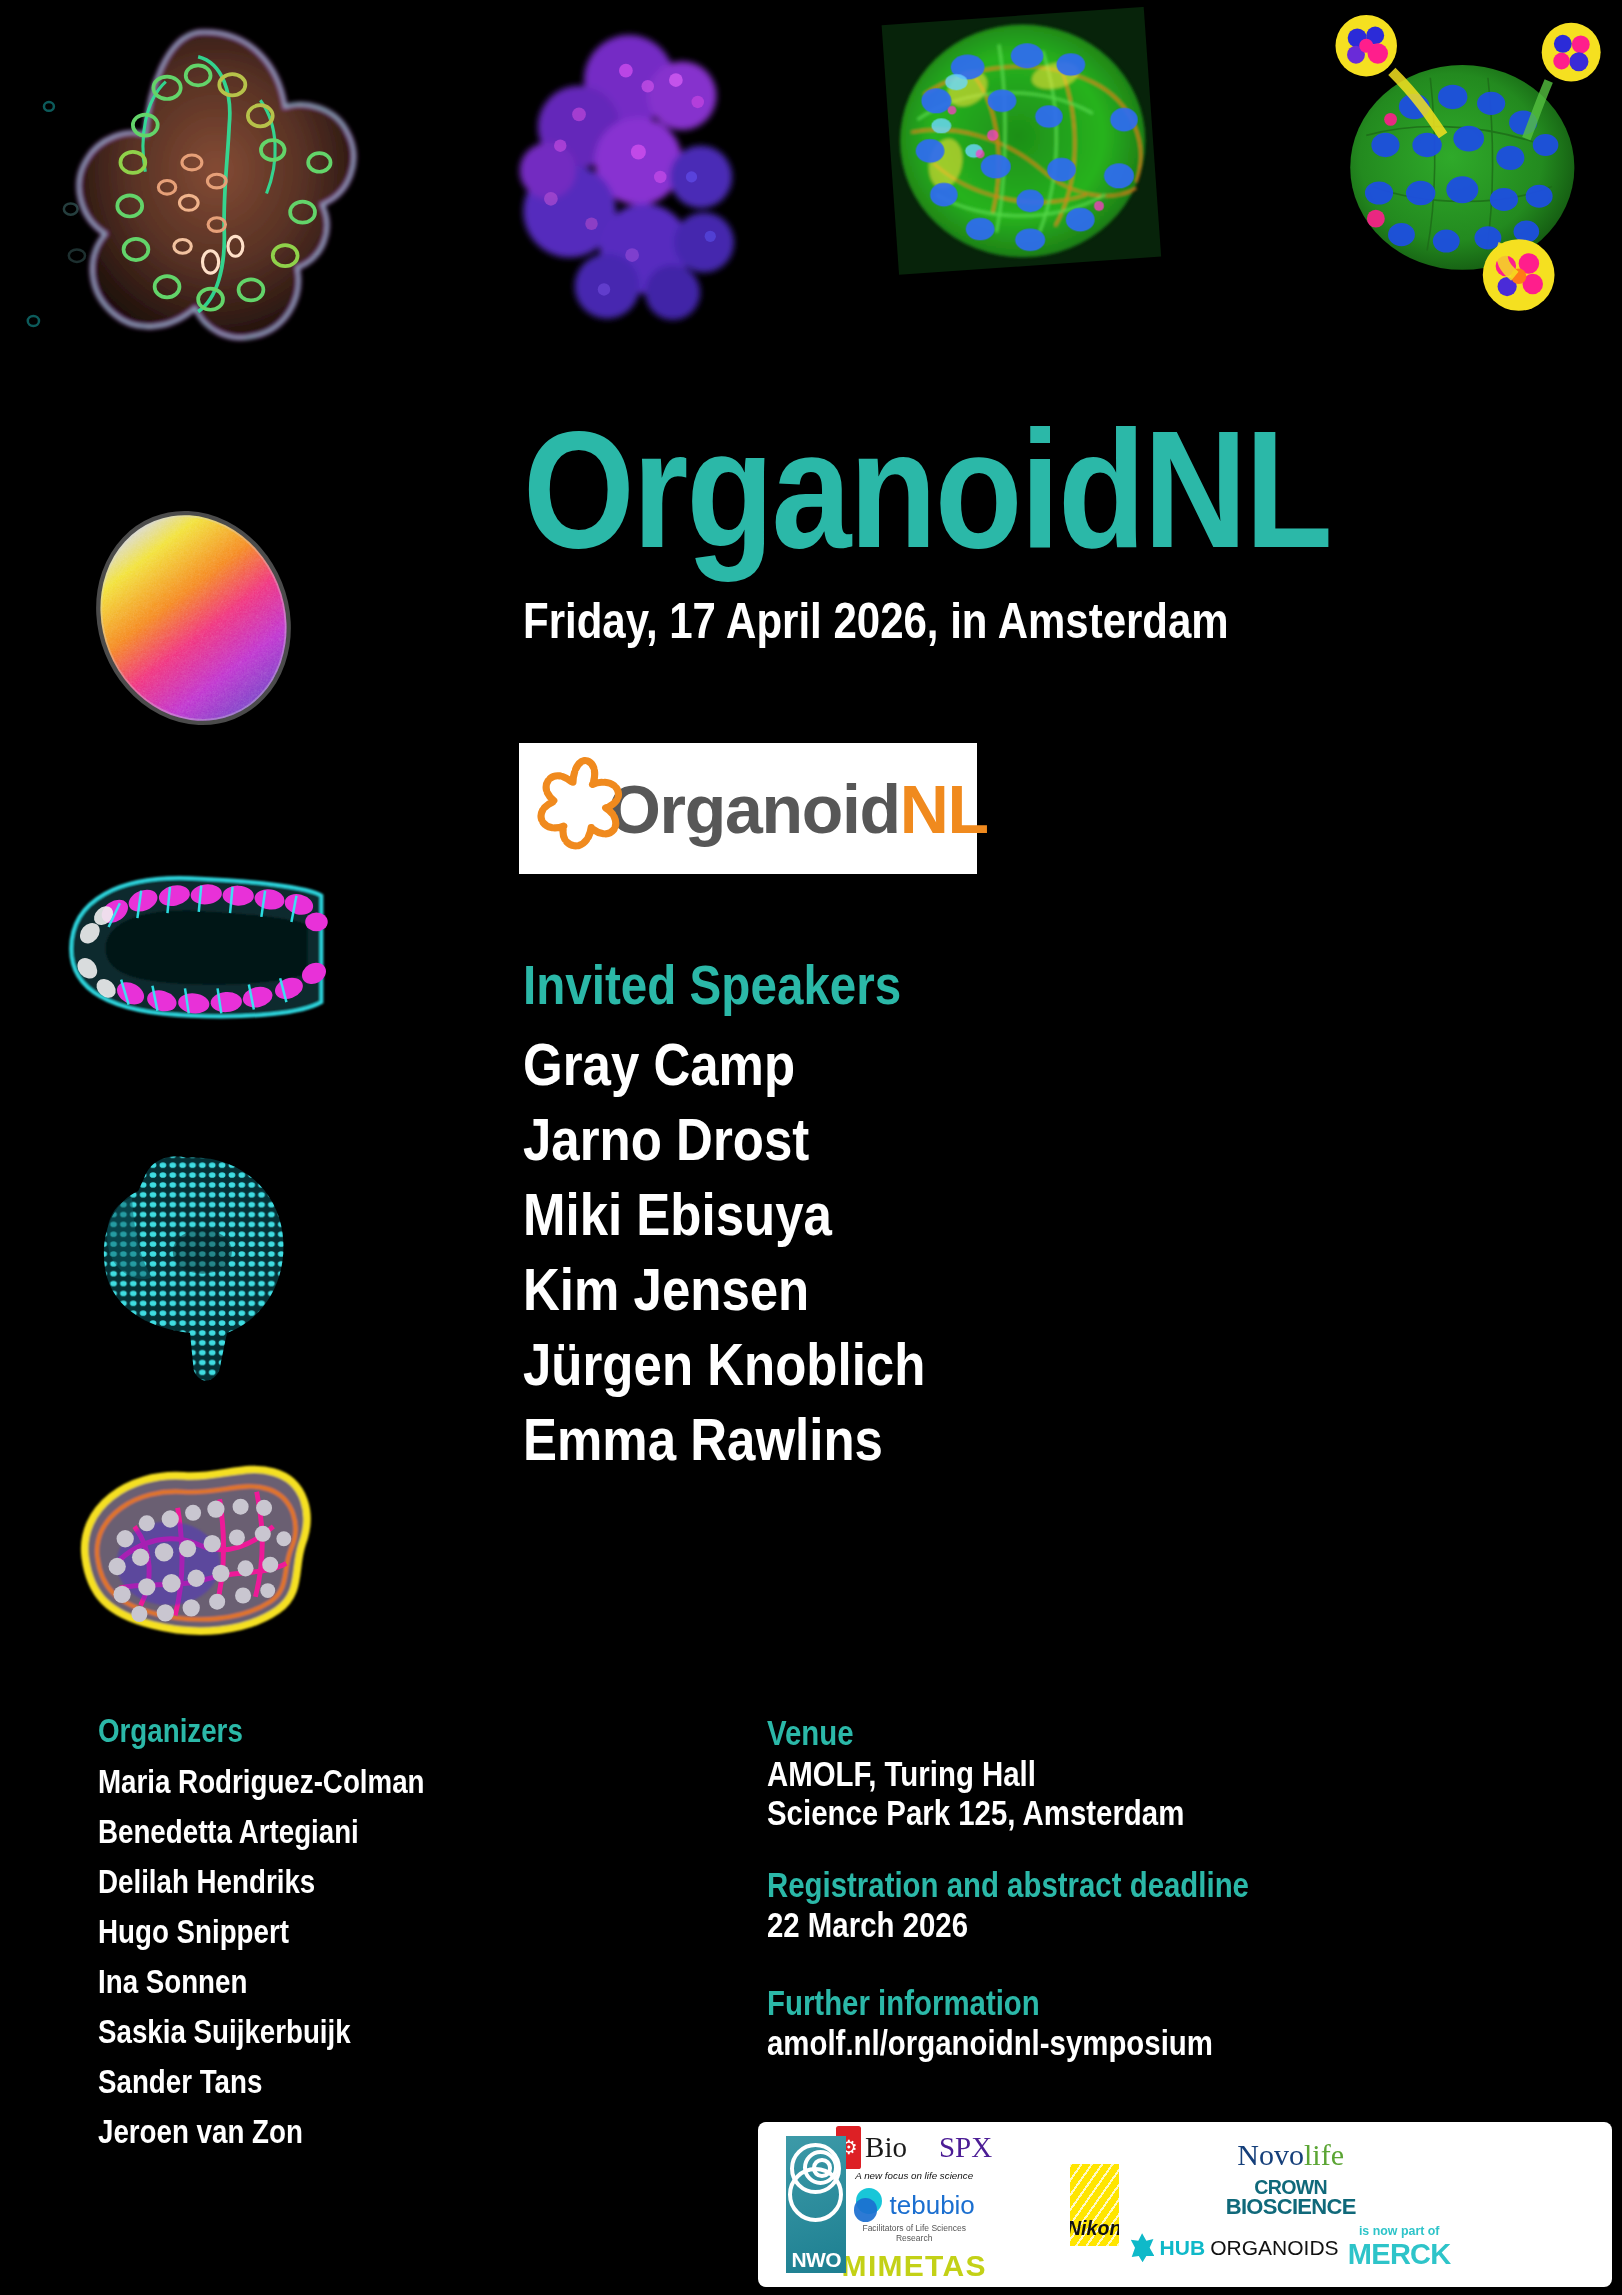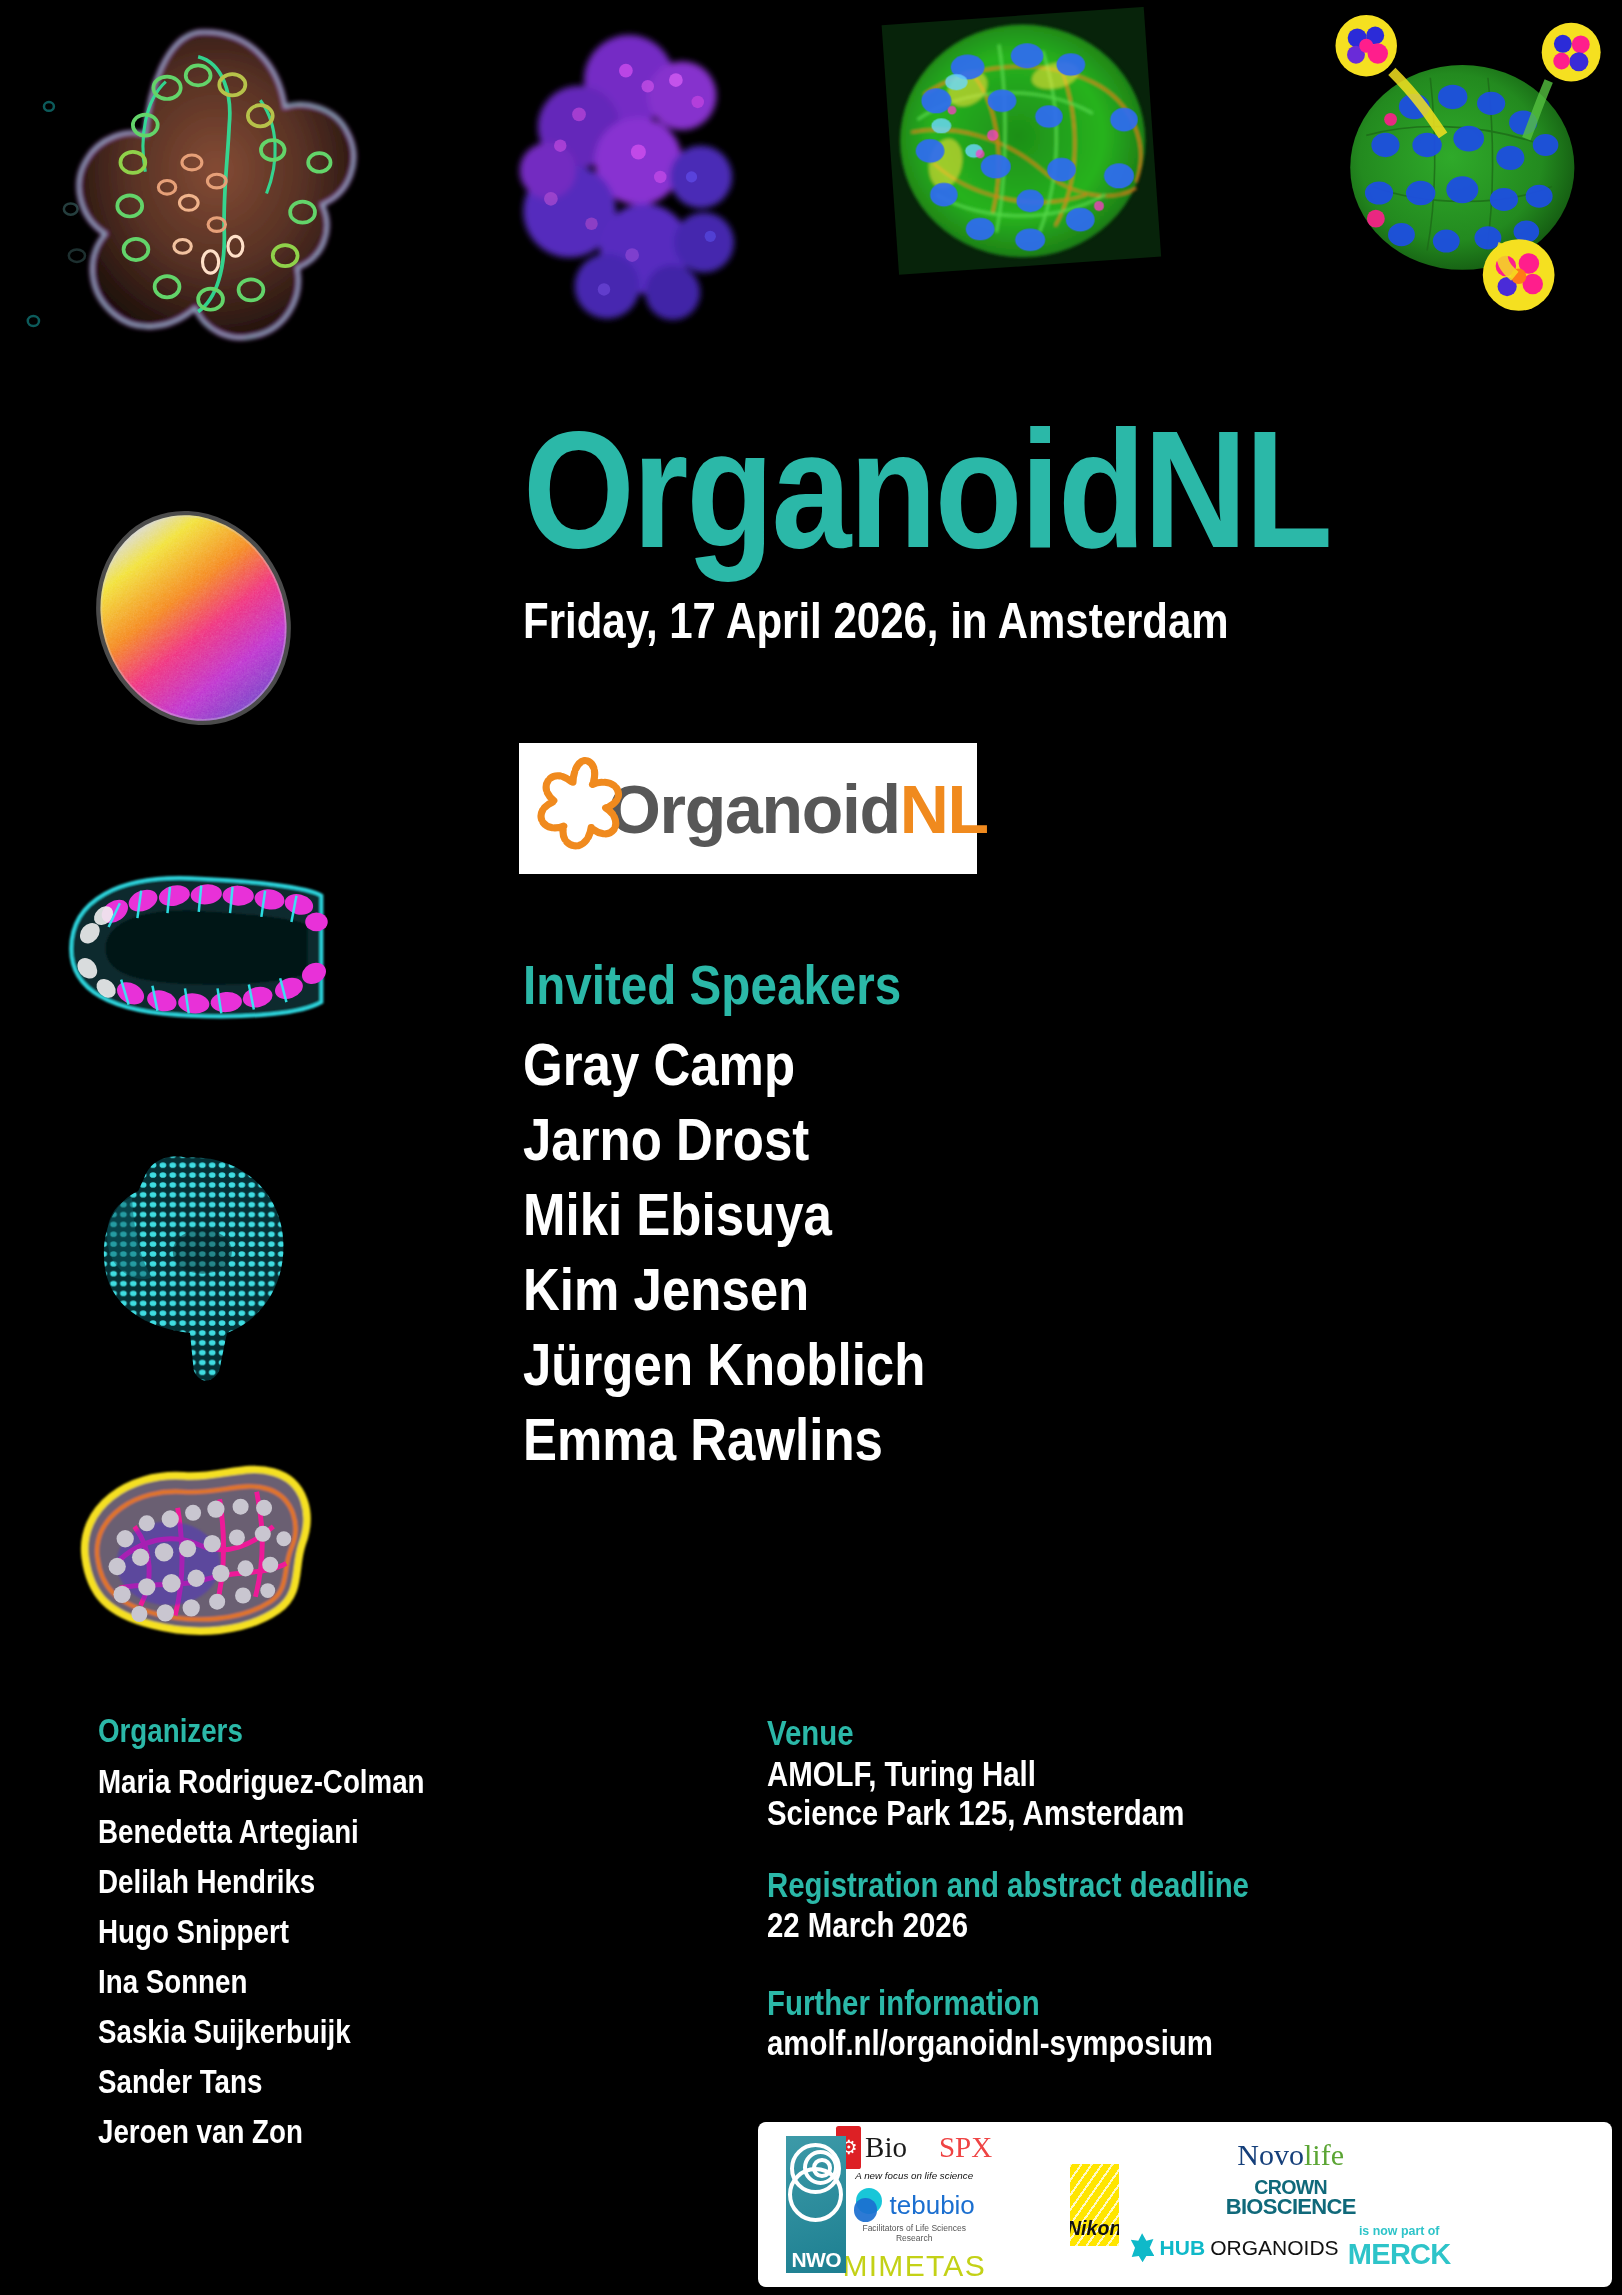--- a/index.html
+++ b/index.html
@@ -187,37 +187,37 @@
 
   
   .biospx { display:flex; align-items:center; gap:3.9px; }
   .biospx .dnabox {
     width:25px; height:43px; background:#dd2025; border-radius:2.6px;
     color:#fff; font-size:19.6px; display:flex; align-items:center; justify-content:center;
     font-family:"Liberation Sans", sans-serif;
   }
   .biospx .bname { font-family:"Liberation Serif", serif; font-size:29px; font-weight:normal; }
   .biospx .bname .k { color:#1a1a1a; }
-  .biospx .bname .r { color:#ef4444;margin-left:32px; }
+  .biospx .bname .r { color:#4c1d95;margin-left:32px; }
   .biospx-tag {
     font-family:"Liberation Sans", sans-serif; font-style:italic;
     font-size:9.8px; color:#111; margin-top:1.3px;
   }
 
   
   .tebubio { display:flex; align-items:center; gap:6px; }
   .tebubio .circ { position:relative; width:30px; height:35px; }
   .tebubio .c1 { position:absolute; width:26px; height:26px; border-radius:50%; background:#19c6d8; left:2.6px; top:0; }
   .tebubio .c2 { position:absolute; width:23.6px; height:23.6px; border-radius:50%; background:#1b6fd0; left:0px; top:10.5px; opacity:.92; }
   .tebubio .tname { font-family:"Liberation Sans", sans-serif; font-size:26px; color:#1b6fd0; font-weight:normal; }
   .tebubio-tag { font-family:"Liberation Sans", sans-serif; font-size:8.5px; color:#555; }
 
   
   .mimetas {
-    font-family:"Liberation Sans", sans-serif; font-weight:normal; font-size:30px;
+    font-family:"Liberation Sans", sans-serif; font-weight:bold; font-size:30px;
     color:#c3d117; letter-spacing:1.3px;
   }
 
   
   .nikon {
     width:49px; height:82px; background:#ffe500; position:relative;
     display:flex; align-items:flex-end; justify-content:center; overflow:hidden;
   }
   .nikon .rays { position:absolute; inset:0; background:
      repeating-linear-gradient(125deg, rgba(255,255,255,.85) 0 2px, transparent 2px 8.5px);

